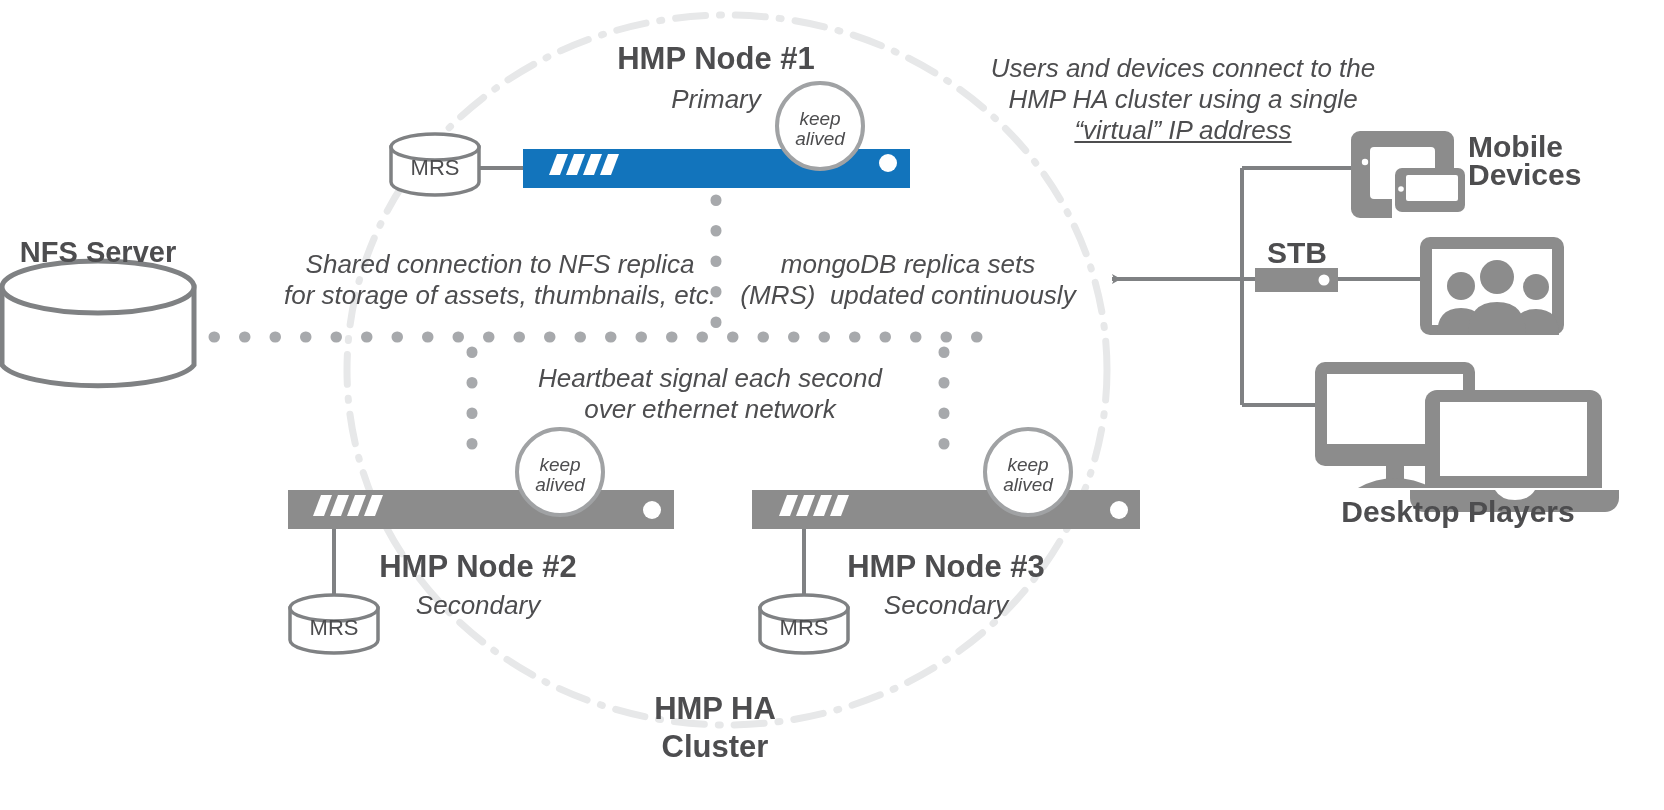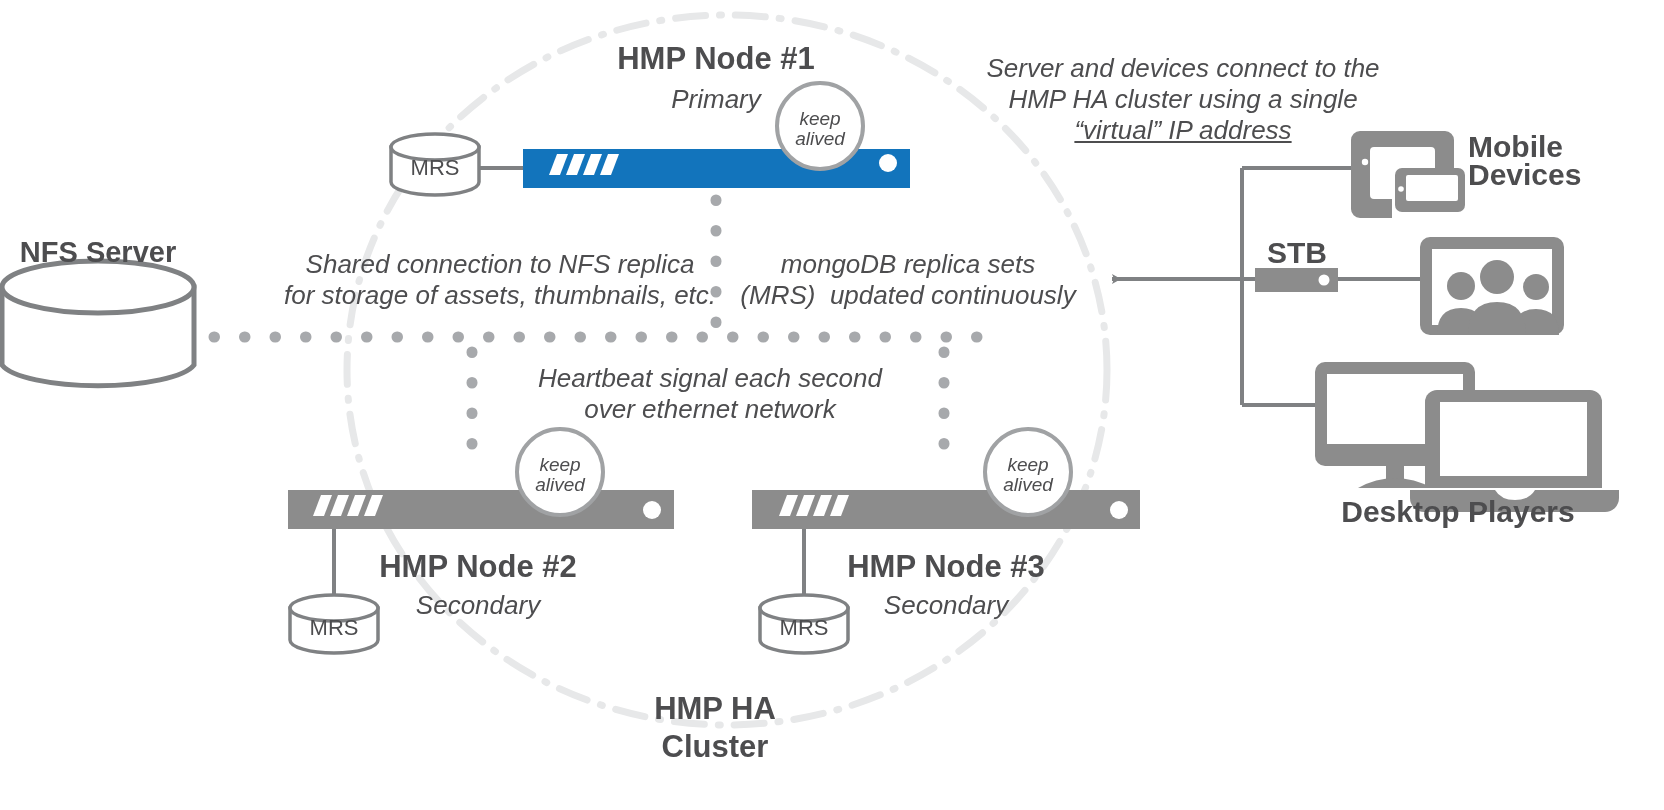--- a/index.html
+++ b/index.html
@@ -173,21 +173,21 @@
 
 <div class="lbl ital ctr" style="left:500px;top:249px;font-size:26px;">Shared connection to NFS replica</div>
 <div class="lbl ital ctr" style="left:500px;top:280px;font-size:26px;">for storage of assets, thumbnails, etc.</div>
 
 <div class="lbl ital ctr" style="left:908px;top:249px;font-size:26px;">mongoDB replica sets</div>
 <div class="lbl ital ctr" style="left:908px;top:280px;font-size:26px;">(MRS)  updated continuously</div>
 
 <div class="lbl ital ctr" style="left:710px;top:363px;font-size:26px;">Heartbeat signal each second</div>
 <div class="lbl ital ctr" style="left:710px;top:394px;font-size:26px;">over ethernet network</div>
 
-<div class="lbl ital ctr" style="left:1183px;top:53px;font-size:26px;">Server and devices connect to the</div>
+<div class="lbl ital ctr" style="left:1183px;top:53px;font-size:26px;">Users and devices connect to the</div>
 <div class="lbl ital ctr" style="left:1183px;top:84px;font-size:26px;">HMP HA cluster using a single</div>
 <div class="lbl ital ctr" style="left:1183px;top:115px;font-size:26px;text-decoration:underline;">“virtual” IP address</div>
 
 <div class="lbl bold" style="left:1468px;top:130px;font-size:30px;">Mobile</div>
 <div class="lbl bold" style="left:1468px;top:158px;font-size:30px;">Devices</div>
 <div class="lbl bold ctr" style="left:1297px;top:236px;font-size:30px;">STB</div>
 <div class="lbl bold ctr" style="left:1458px;top:495px;font-size:30px;">Desktop Players</div>
 
 <div class="lbl bold ctr" style="left:715px;top:691px;font-size:31px;">HMP HA</div>
 <div class="lbl bold ctr" style="left:715px;top:729px;font-size:31px;">Cluster</div>

